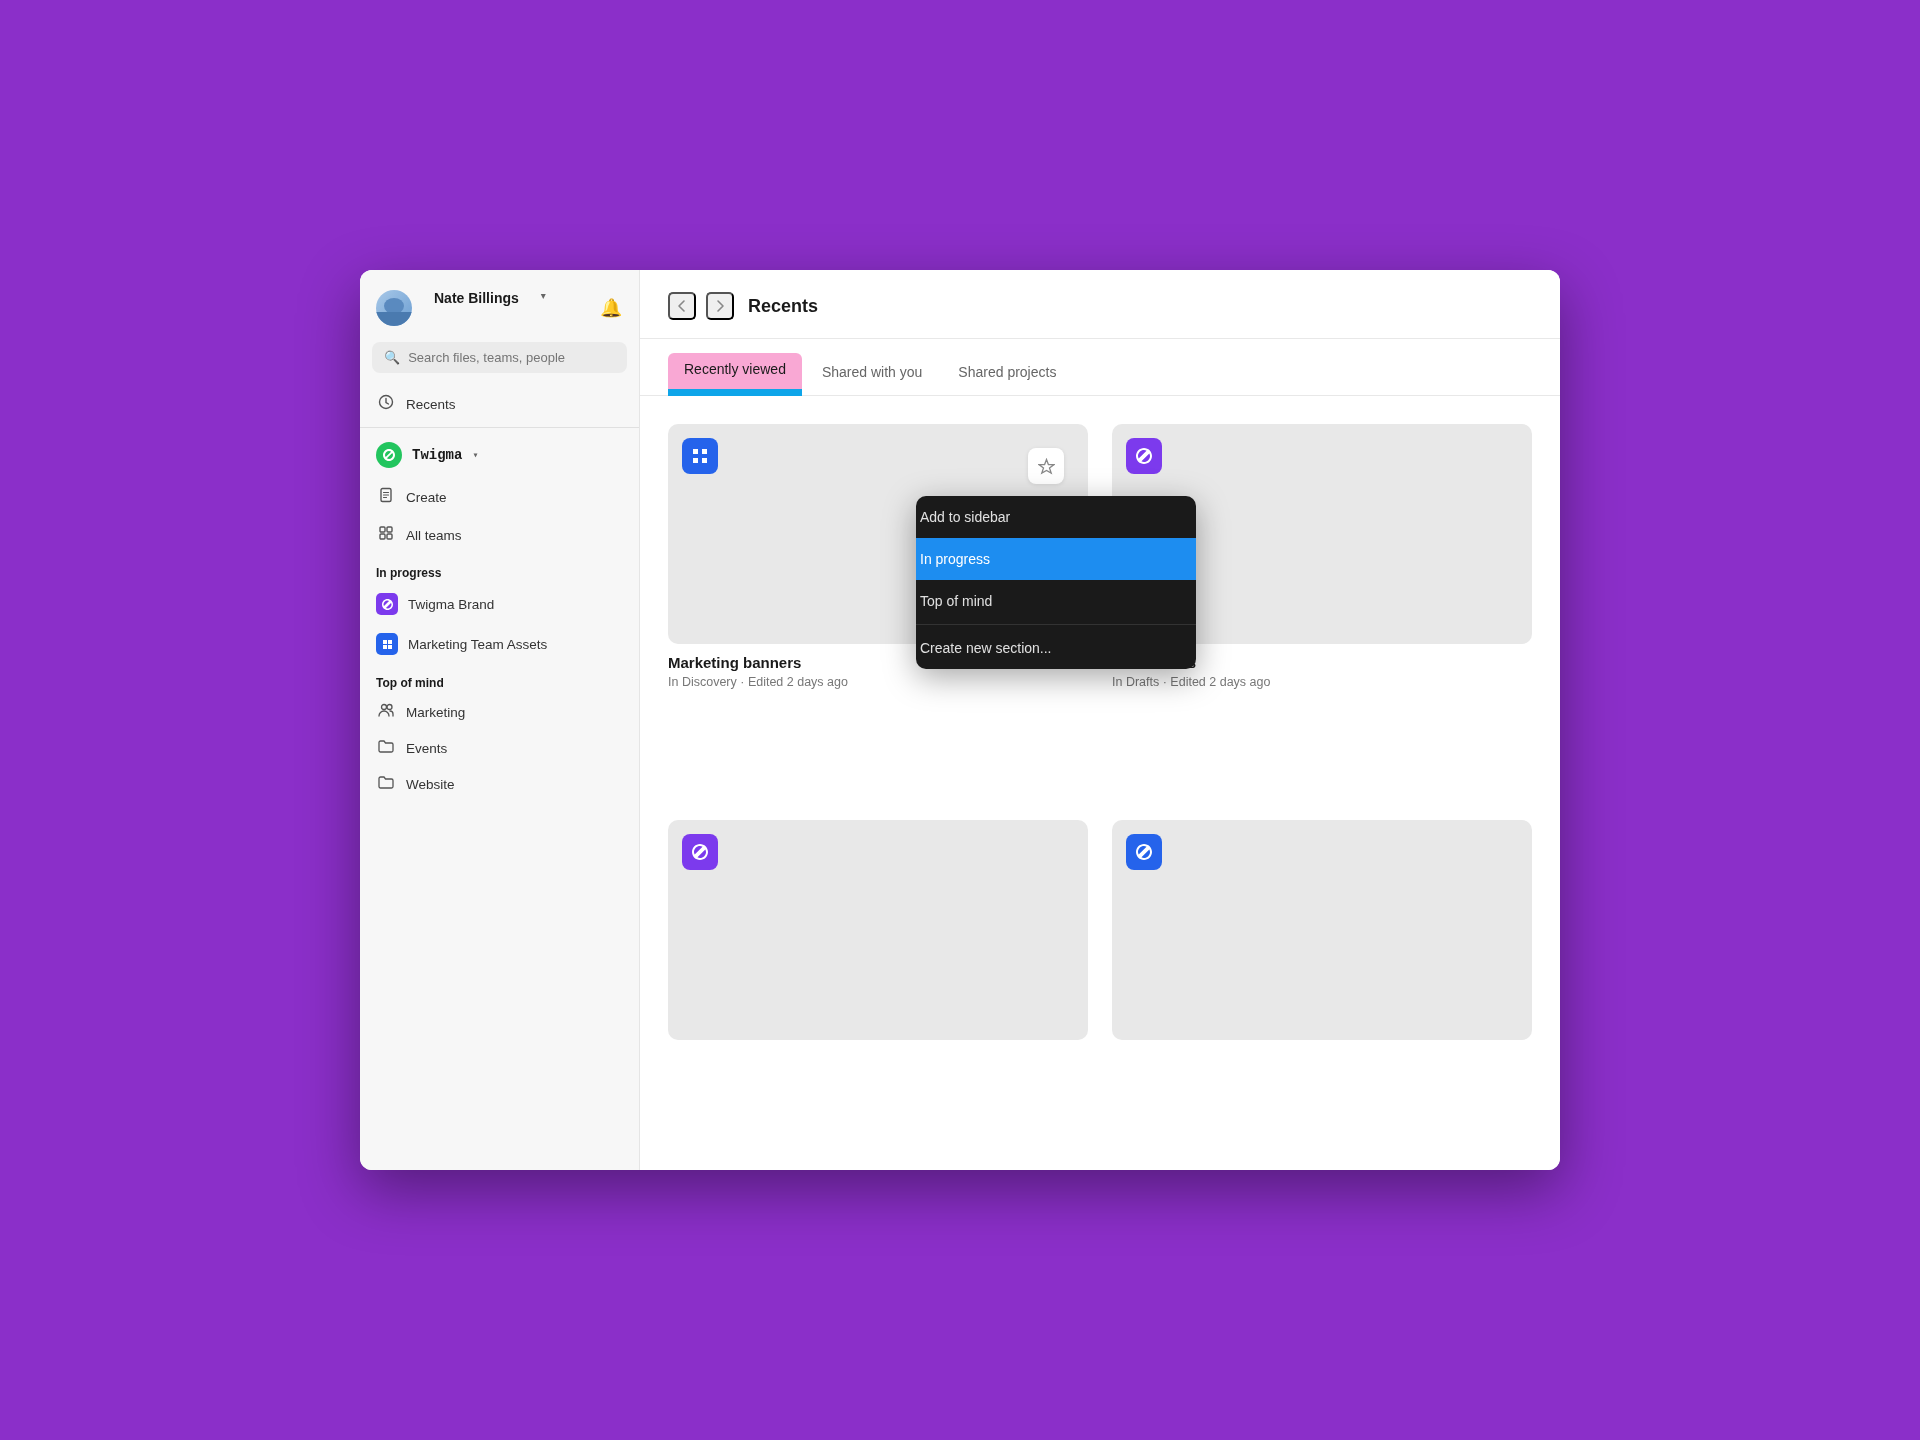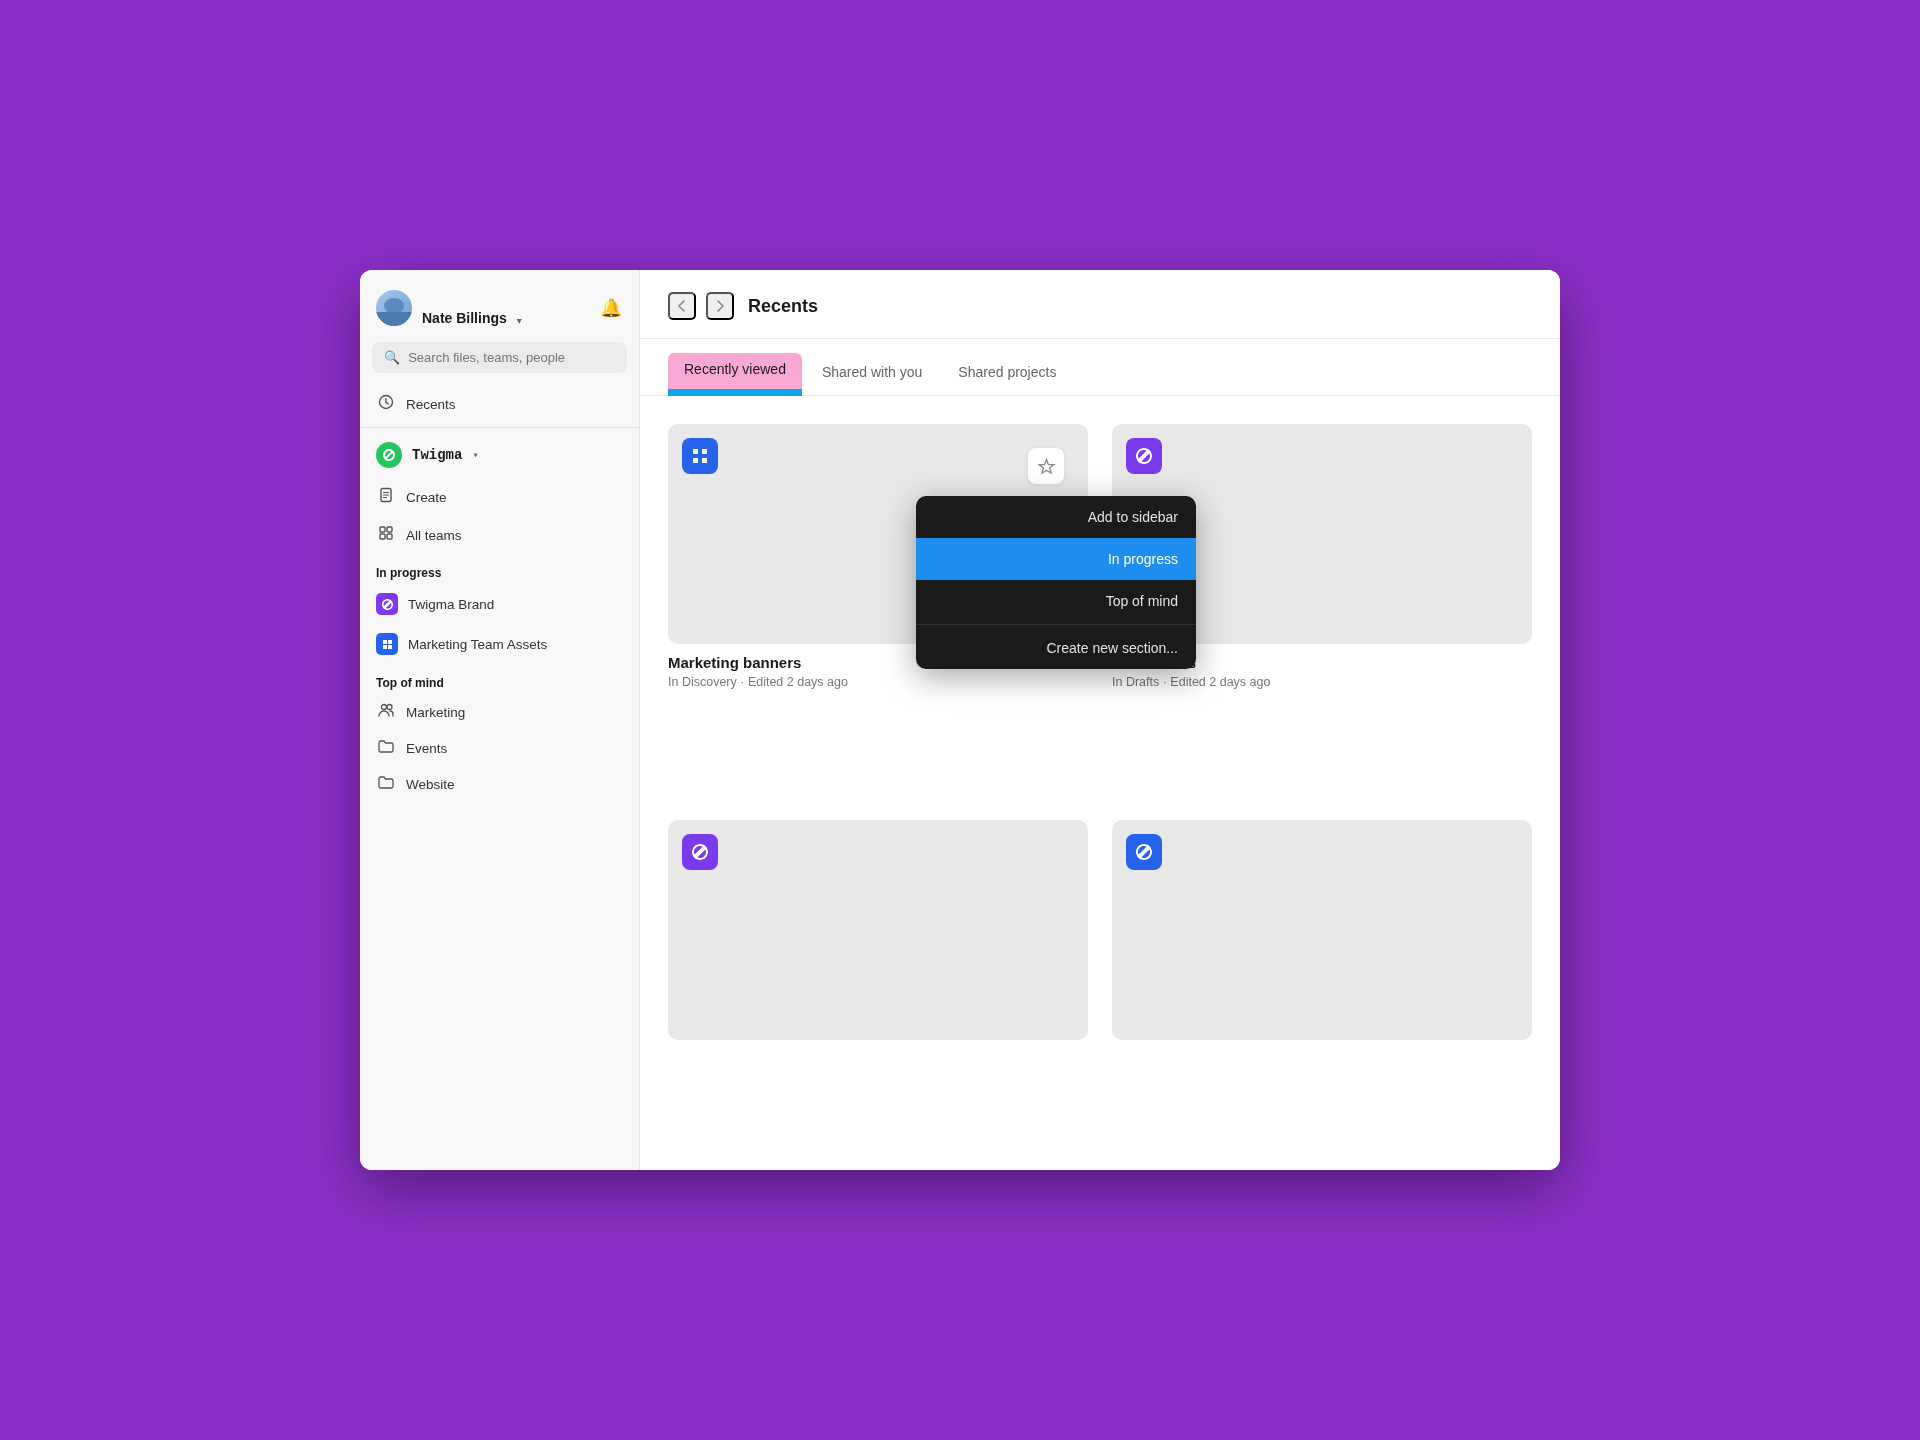--- a/index.html
+++ b/index.html
@@ -33,22 +33,22 @@
       overflow-y: auto;
     }
     .sidebar-header {
       padding: 20px 16px 16px;
       display: flex;
       align-items: center;
       justify-content: space-between;
     }
     .user-info {
       display: flex;
-      align-items: flex-end;
-      gap: 10px;
+      align-items: flex-start;
+      gap: 22px;
       cursor: pointer;
     }
     .avatar-img {
       width: 36px;
       height: 36px;
       border-radius: 50%;
       background: linear-gradient(135deg, #a8c8e8 0%, #6b9ed2 100%);
       position: relative;
       overflow: hidden;
     }
@@ -298,25 +298,24 @@
       top: 60px;
       right: -120px;
       width: 280px;
       background: #1a1a1a;
       border-radius: 10px;
       overflow: hidden;
       z-index: 100;
       box-shadow: 0 8px 32px rgba(0,0,0,0.35);
     }
     .dropdown-item {
-      padding: 13px 18px;
+      padding: 13px 4px;
       font-size: 14px;
       color: #e0e0e0;
       cursor: pointer;
-      text-align: right;
     }
     .dropdown-item.active-item {
       background: #1d8df0;
       color: #fff;
     }
     .dropdown-divider {
       height: 1px;
       background: #333;
       margin: 2px 0;
     }

